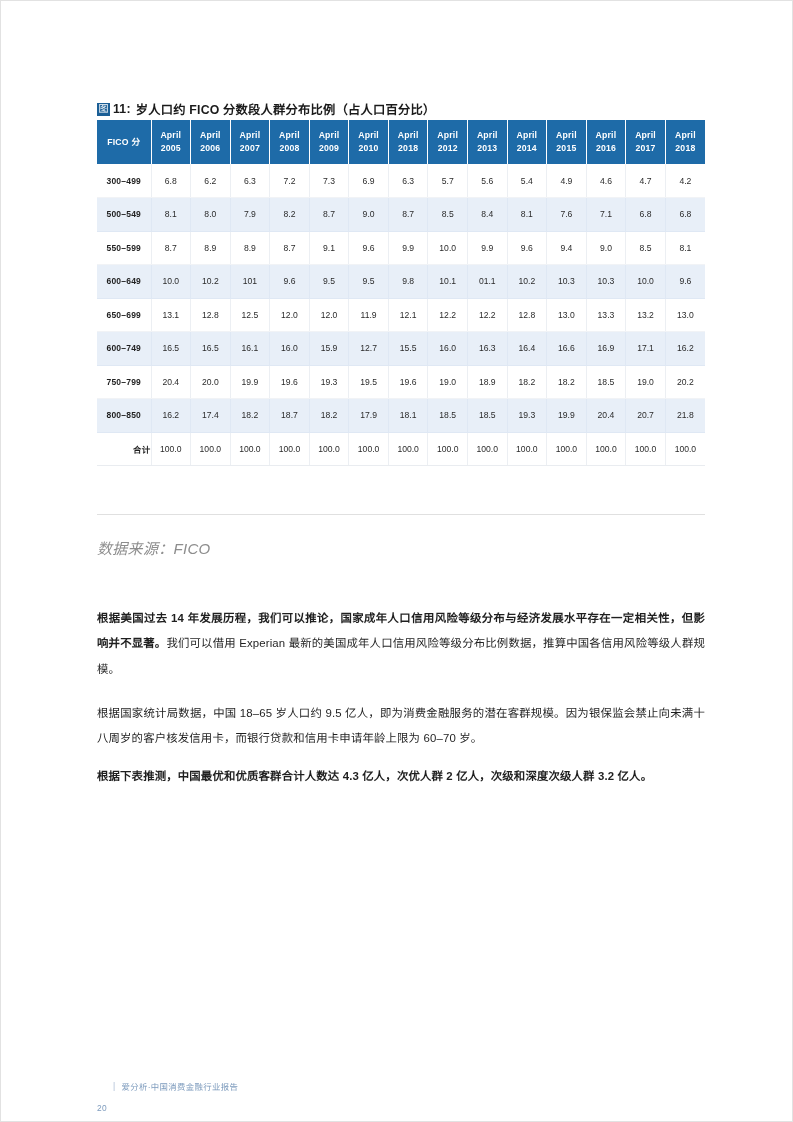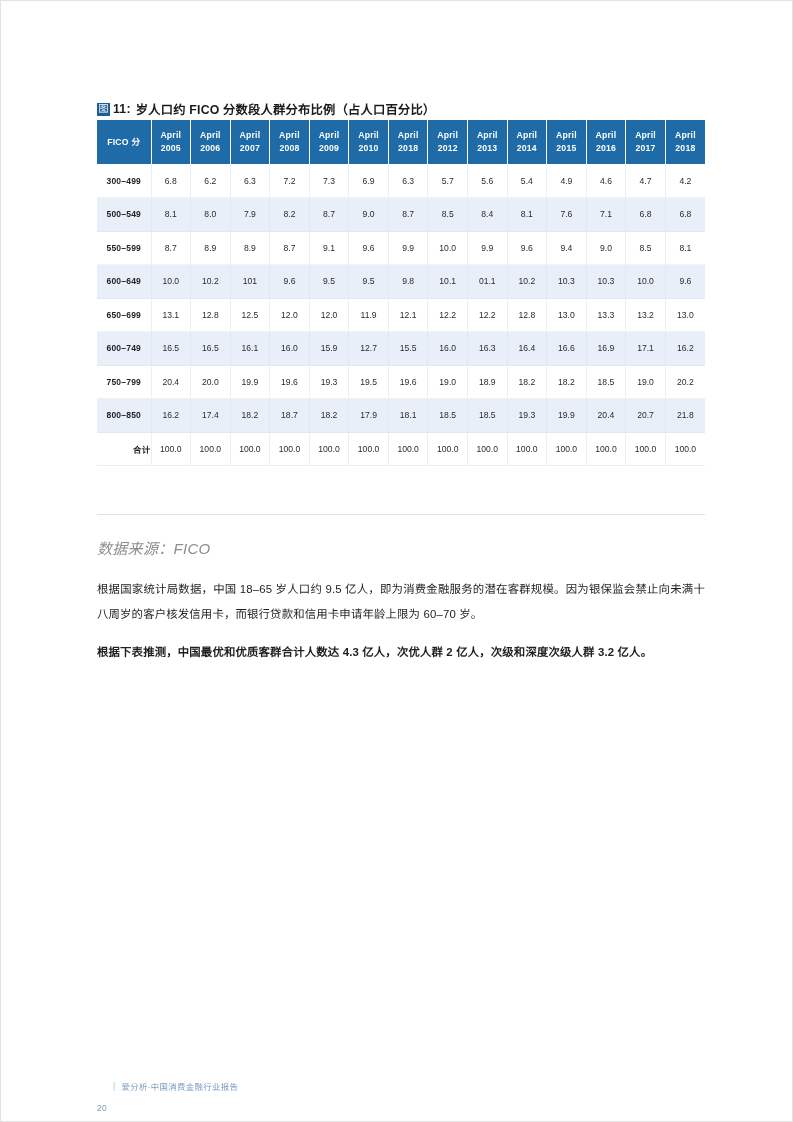--- a/index.html
+++ b/index.html
@@ -411,20 +411,23 @@
             <td>100.0</td>
             <td>100.0</td>
           </tr>
         </tbody>
     </table>
 
     <div class="divider"></div>
 
     <div class="source">数据来源：FICO</div>
 
+    <p class="para first">
+      <span class="b">根据美国过去 14 年发展历程，我们可以推论，国家成年人口信用风险等级分布与经济发展水平存在一定相关性，但影响并不显著。</span><span>我们可以借用 Experian 最新的美国成年人口信用风险等级分布比例数据，推算中国各信用风险等级人群规模。</span>
+    </p>
 
     <p class="para mid">根据国家统计局数据，中国 18–65 岁人口约 9.5 亿人，即为消费金融服务的潜在客群规模。因为银保监会禁止向未满十八周岁的客户核发信用卡，而银行贷款和信用卡申请年龄上限为 60–70 岁。</p>
 
     <p class="para last b">根据下表推测，中国最优和优质客群合计人数达 4.3 亿人，次优人群 2 亿人，次级和深度次级人群 3.2 亿人。</p>
 
   </div>
 
   <div class="footer">
     <span class="pagenum">20</span>
     <span class="sep">|</span>

